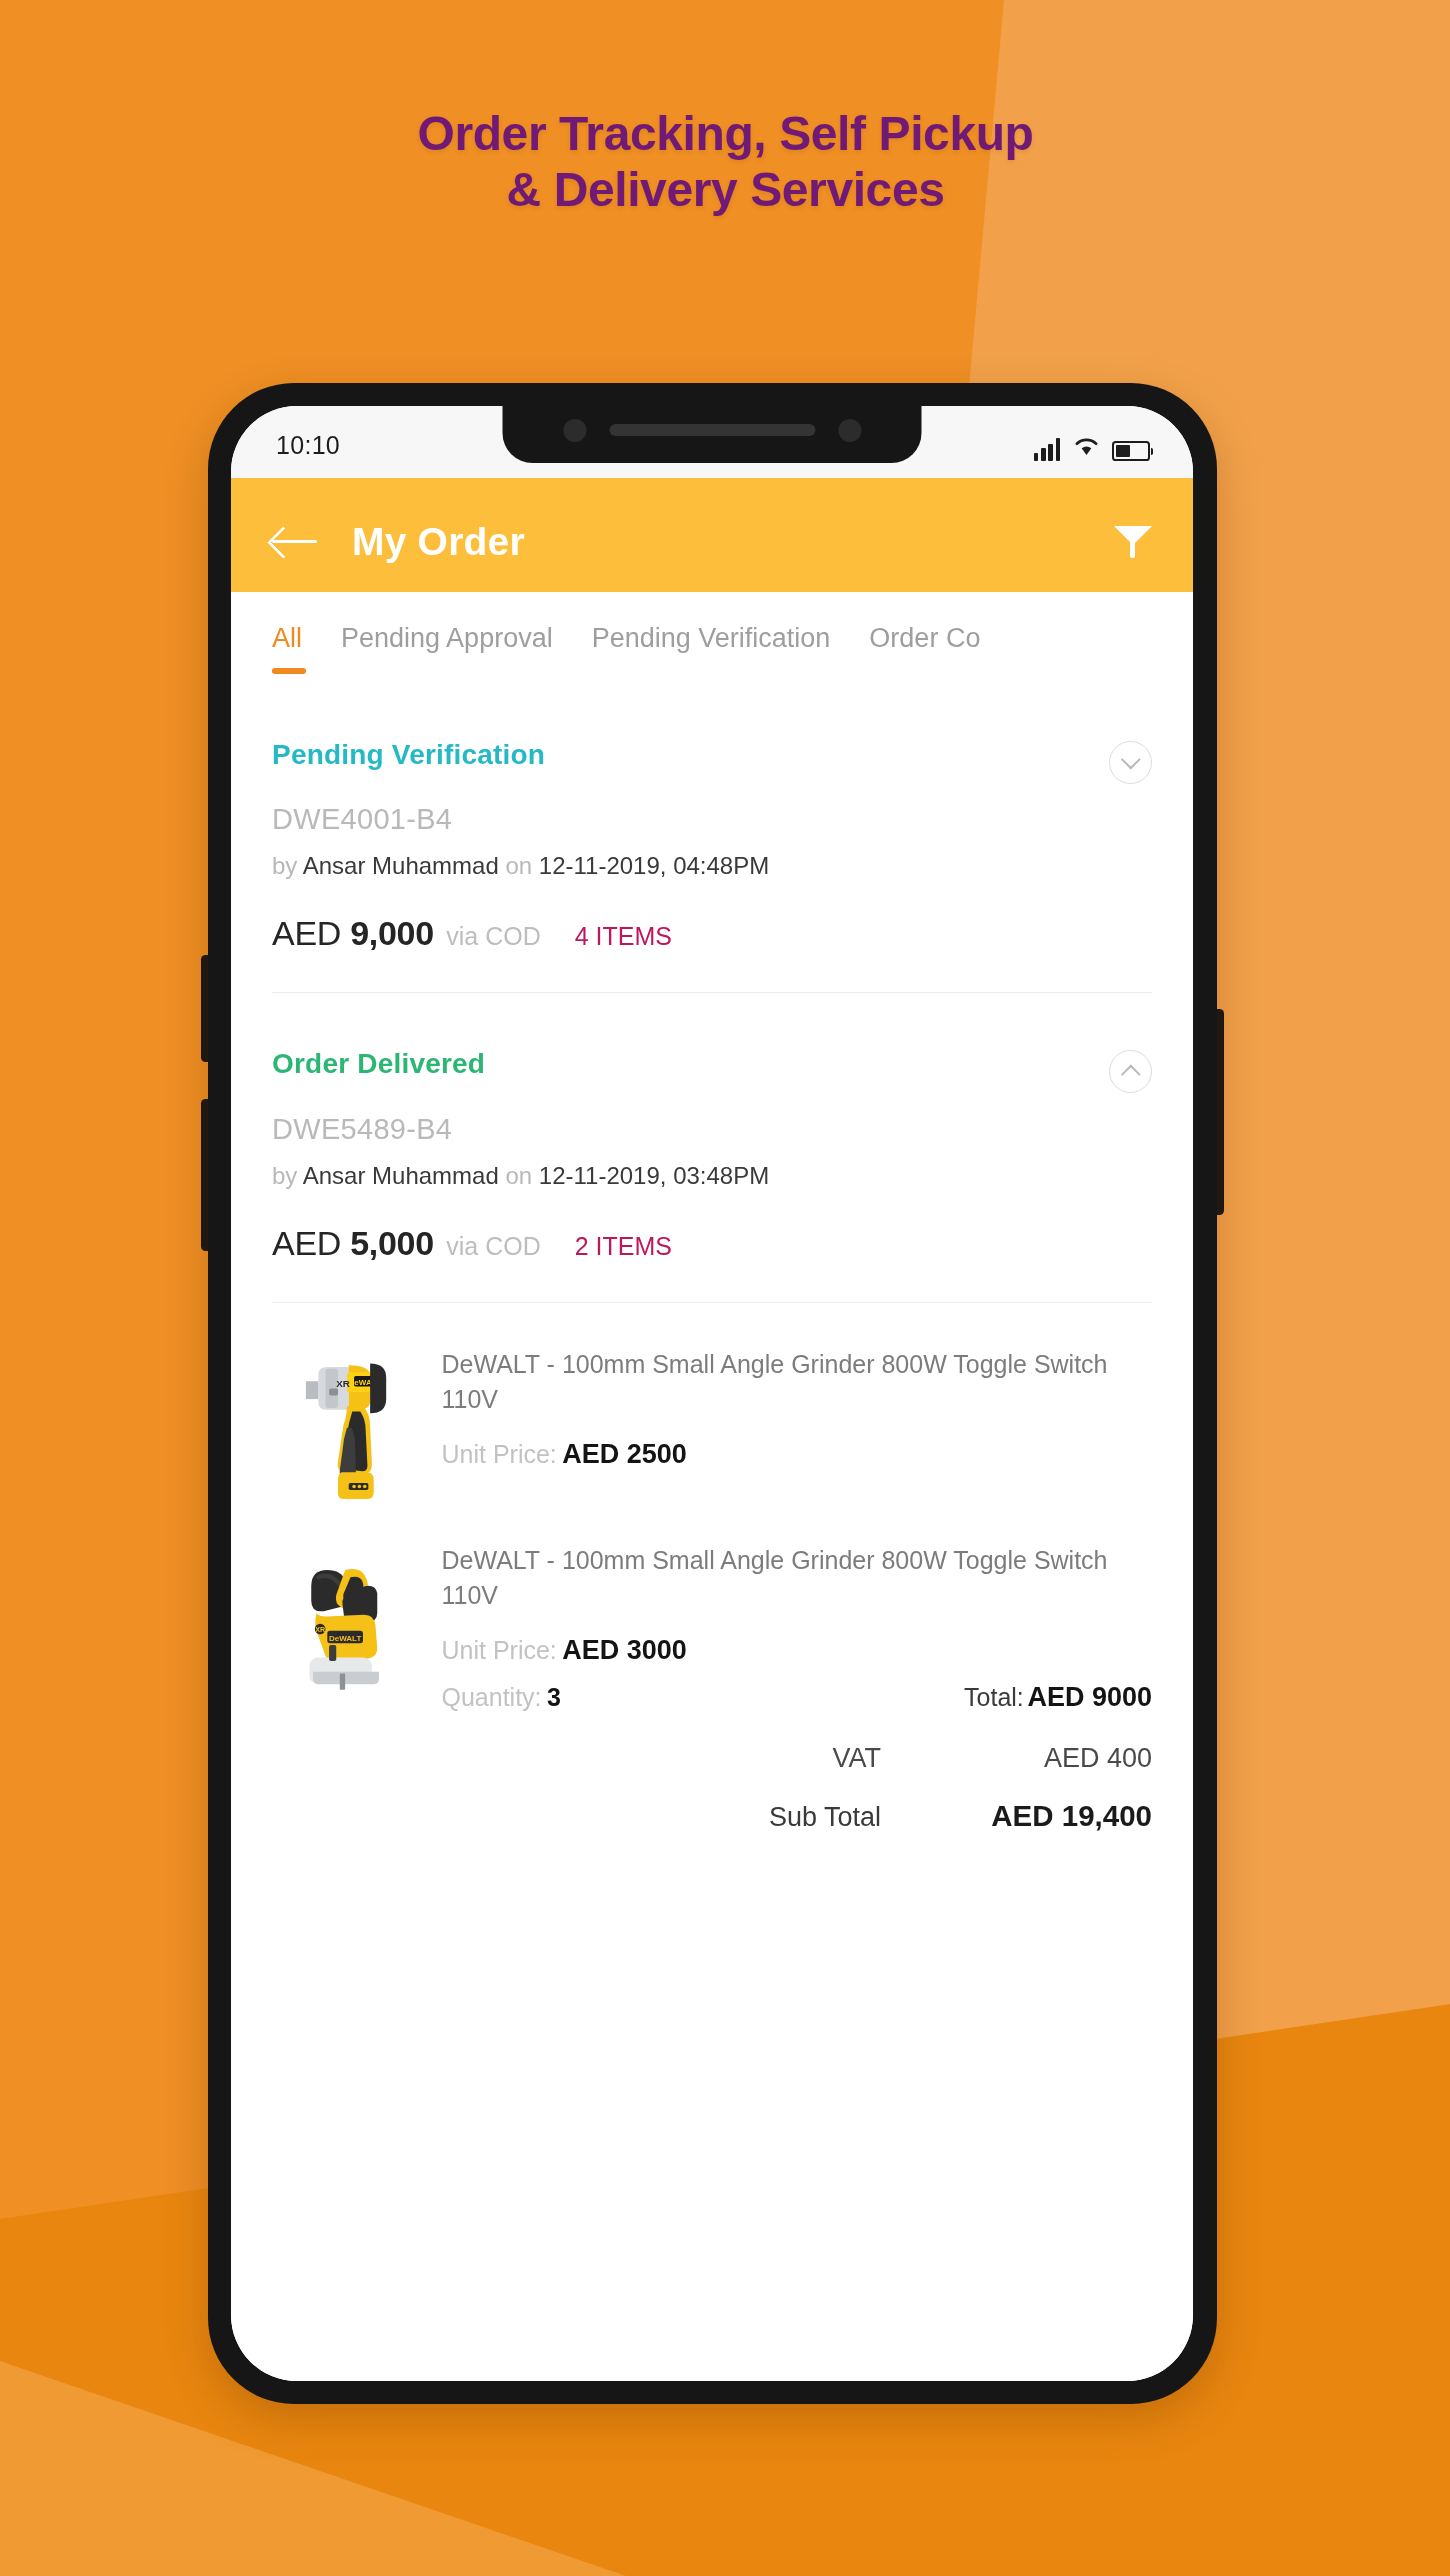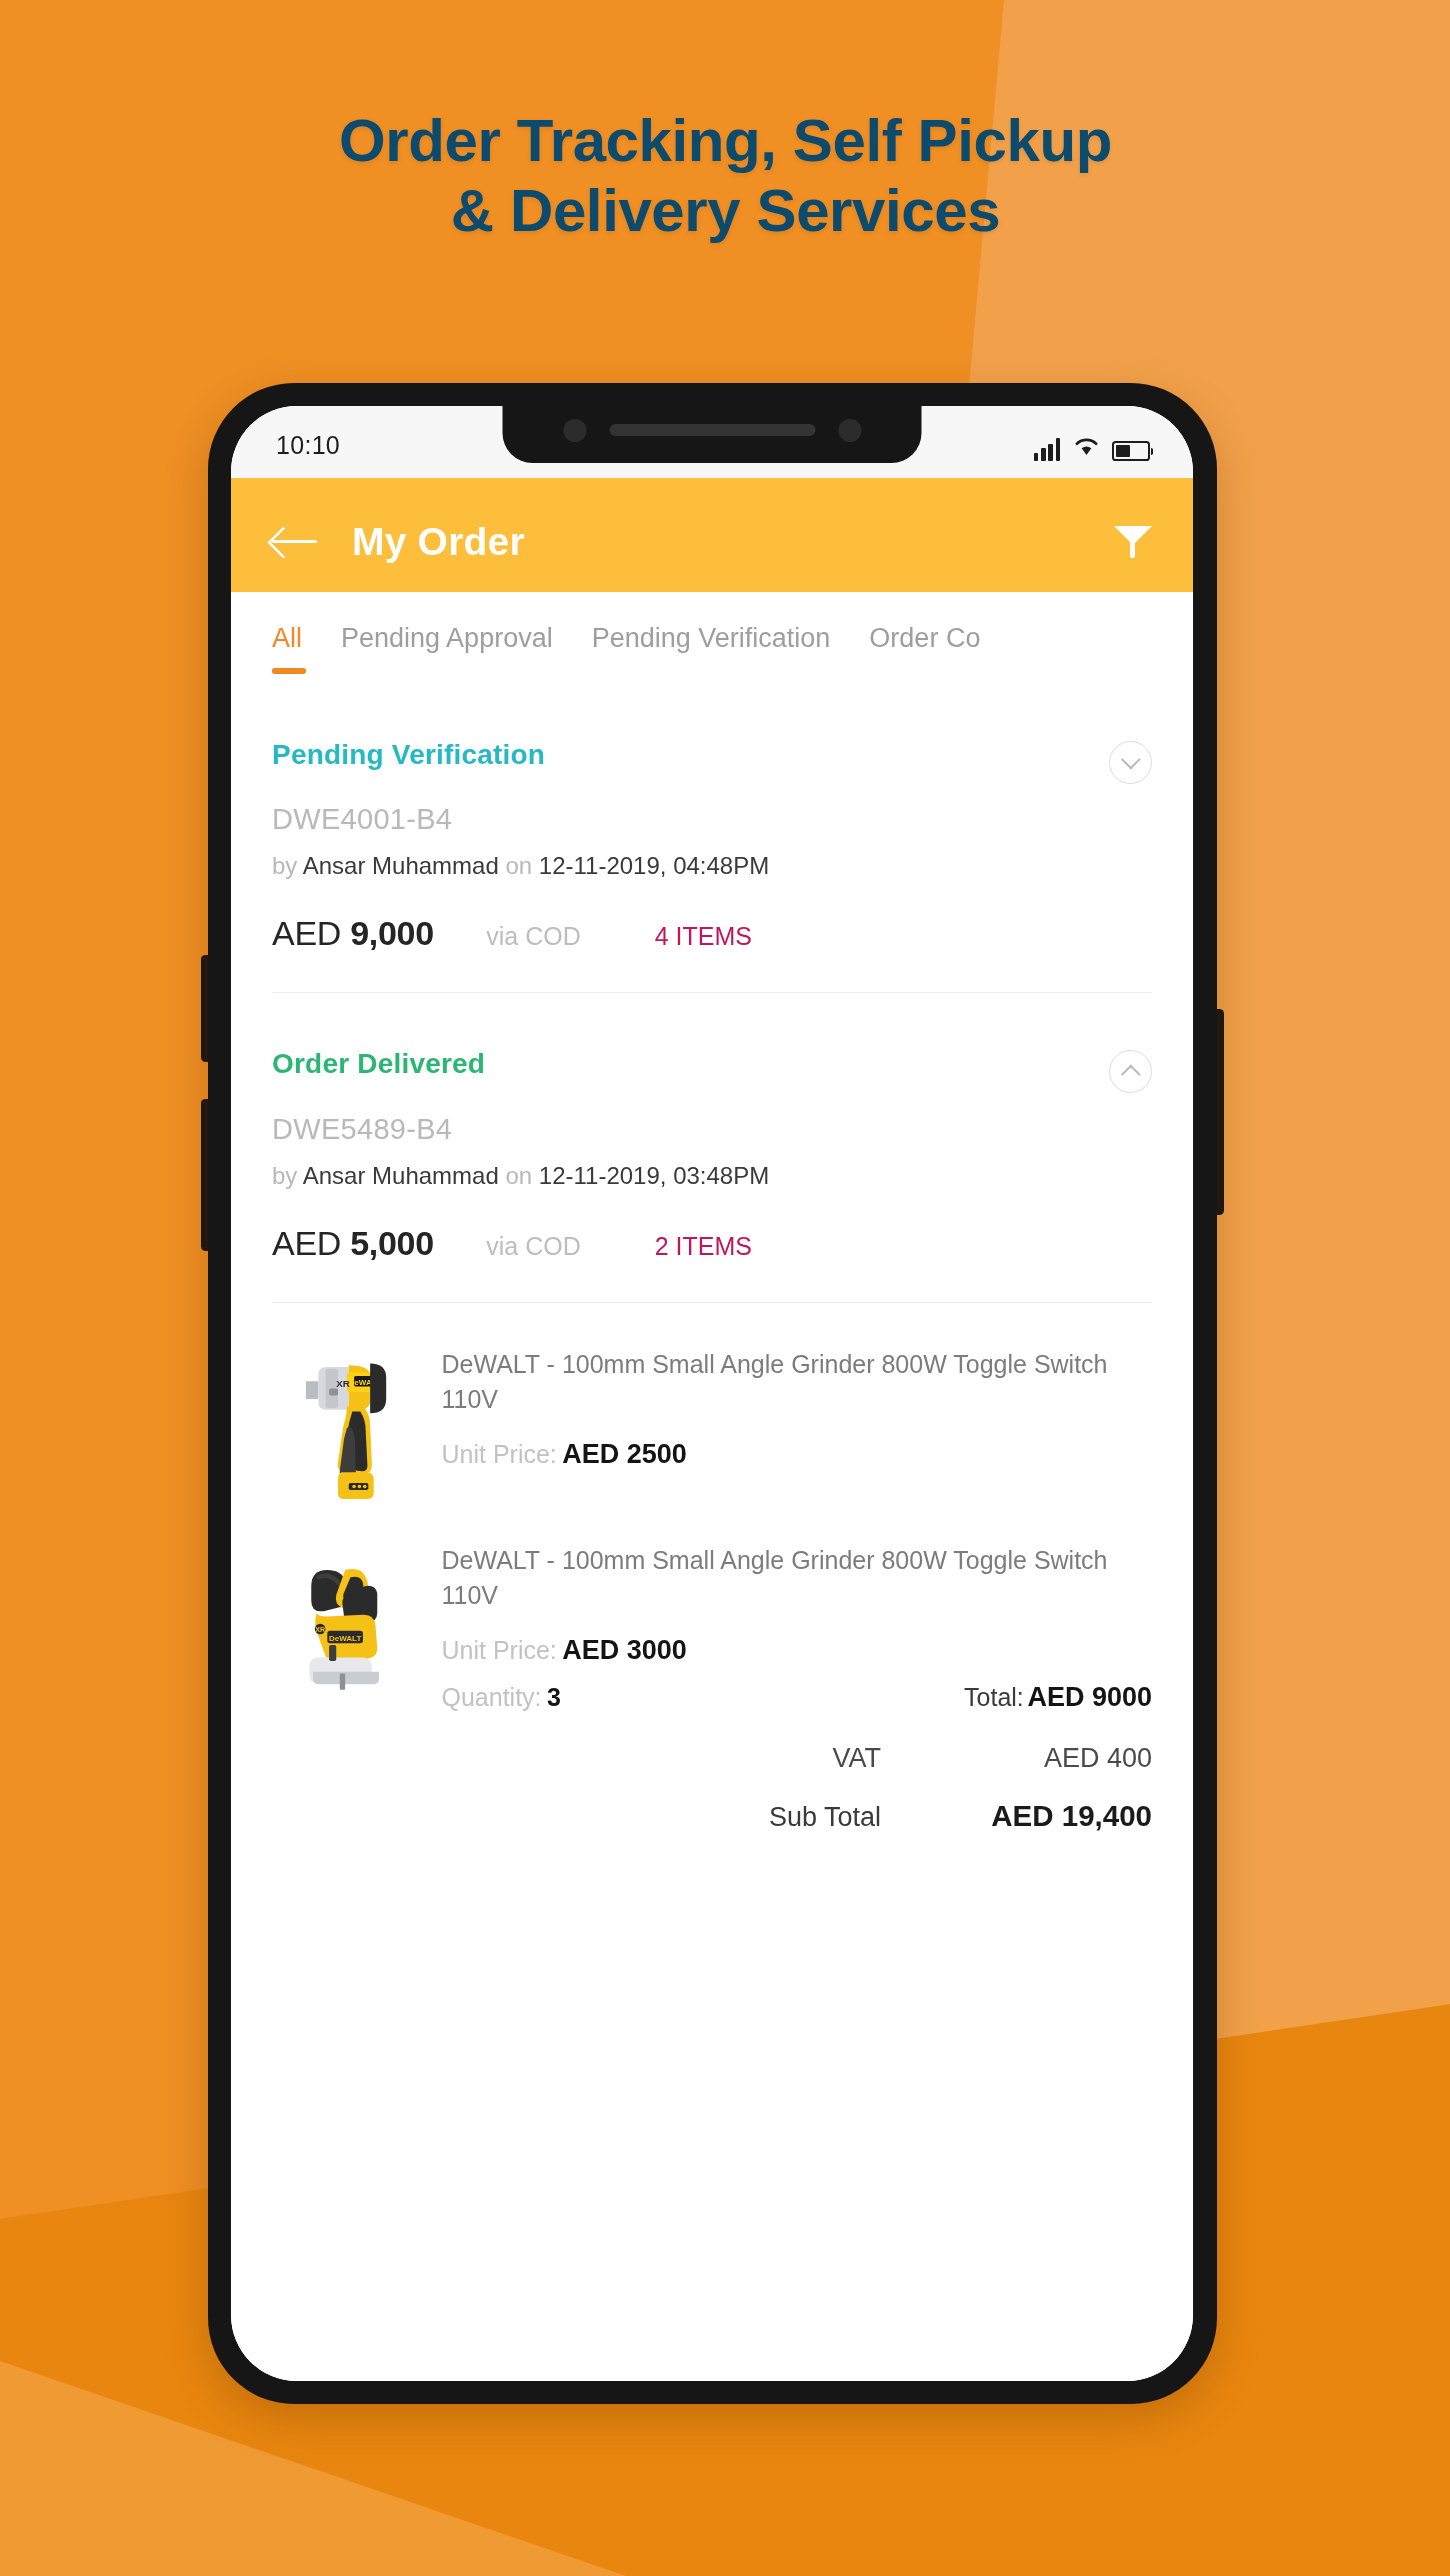--- a/index.html
+++ b/index.html
@@ -49,22 +49,22 @@
     clip-path: polygon(0 161px, 626px 376px, 0 376px);
   }
 
   
   #headline {
     position: absolute;
     top: 106px;
     left: 0;
     width: 1451px;
     text-align: center;
-    color: #0c4a6e;
-    font-size: 60px;
+    color: #701a75;
+    font-size: 48px;
     font-weight: bold;
     line-height: 1.16;
     letter-spacing: -0.4px;
     text-shadow: 0 1.8px 4.5px rgba(150,80,0,0.18);
   }
   #headline .hl-line { display: block; }
 
   
   #phone {
     position: absolute;
@@ -356,21 +356,20 @@
     font-size: 24px;
     color: #3a3a3a;
     margin-top: 16px;
   }
   .order-meta .muted { color: #b9b9b9; }
 
   .order-price-row {
     margin-top: 34px;
     display: flex;
     align-items: baseline;
-    gap: 40px;
   }
   .price-amount {
     font-size: 34px;
     color: #252525;
     font-weight: bold;
     letter-spacing: -0.3px;
   }
   .price-amount .cur { font-weight: 500; }
   .price-via {
     font-size: 25px;

